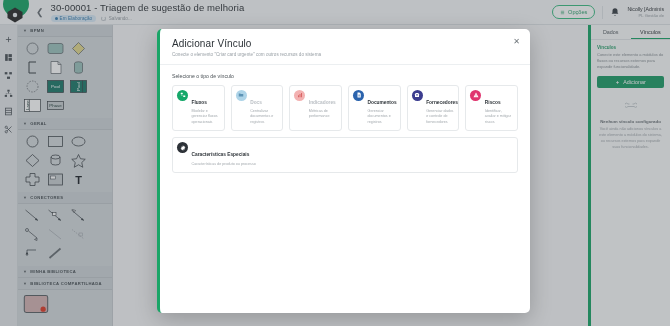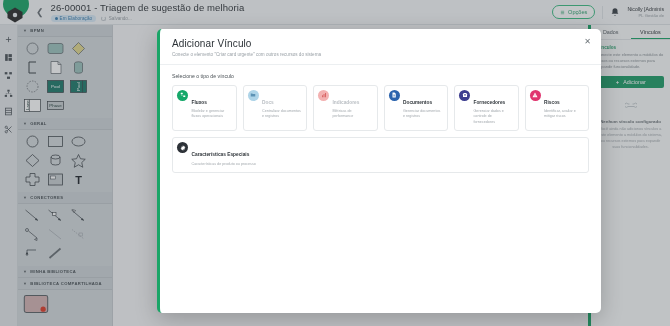--- a/index.html
+++ b/index.html
@@ -103,21 +103,21 @@
     display: flex; align-items: center; justify-content: center; gap: 3px;
   }
   .empty { margin-top: 13px; text-align: center; }
   .empty-ico { width: 12px; height: 9px; margin: 0 auto 4px; color: #c6ccd0; }
   .empty-t { font-size: 4.4px; color: #6e757a; font-weight: bold; }
   .empty-d { font-size: 3.8px; color: #a6acb1; line-height: 1.55; margin-top: 3px; padding: 0 2px; }
 
   
   .scrim { position: absolute; inset: 0; background: rgba(60,66,72,.30); z-index: 10; }
   .modal {
-    position: absolute; left: 157px; top: 29px; width: 444px; height: 284px;
+    position: absolute; left: 157px; top: 29px; width: 373px; height: 284px;
     background: #fff; border-radius: 5px; z-index: 11;
     border-left: 3px solid #1aa567;
     box-shadow: 0 6px 22px rgba(0,0,0,.22);
     overflow: hidden;
   }
   .m-head { padding: 9px 12px 7px 12px; border-bottom: 1px solid #eceff1; position: relative; }
   .m-title { font-size: 10px; color: #2c3237; letter-spacing: .1px; }
   .m-sub { font-size: 4.6px; color: #9aa1a7; margin-top: 2.5px; }
   .m-close {
     position: absolute; right: 9px; top: 8px; width: 9px; height: 9px;
@@ -151,21 +151,21 @@
   <div id="under">
 
     <div class="topbar">
       <div class="logo-badge"></div>
       <svg class="logo-mark" viewBox="0 0 24 24" fill="currentColor">
         <path d="M12 2 L22 8 V16 L12 22 L2 16 V8 Z"></path>
         <circle cx="12" cy="12" r="3" fill="#e9ecef"></circle>
       </svg>
       <div class="back-chev">❮</div>
       <div class="title-wrap">
-        <div class="doc-title">26-00001 - Triagem de sugestão de melhoria</div>
+        <div class="doc-title">30-00001 - Triagem de sugestão de melhoria</div>
         <div class="title-sub">
           <span class="chip">
             <span class="dot"></span>
             <span>Em Elaboração</span>
           </span>
           <span class="saving">
             <span class="spinner"></span>
             <span>Salvando...</span>
           </span>
         </div>

